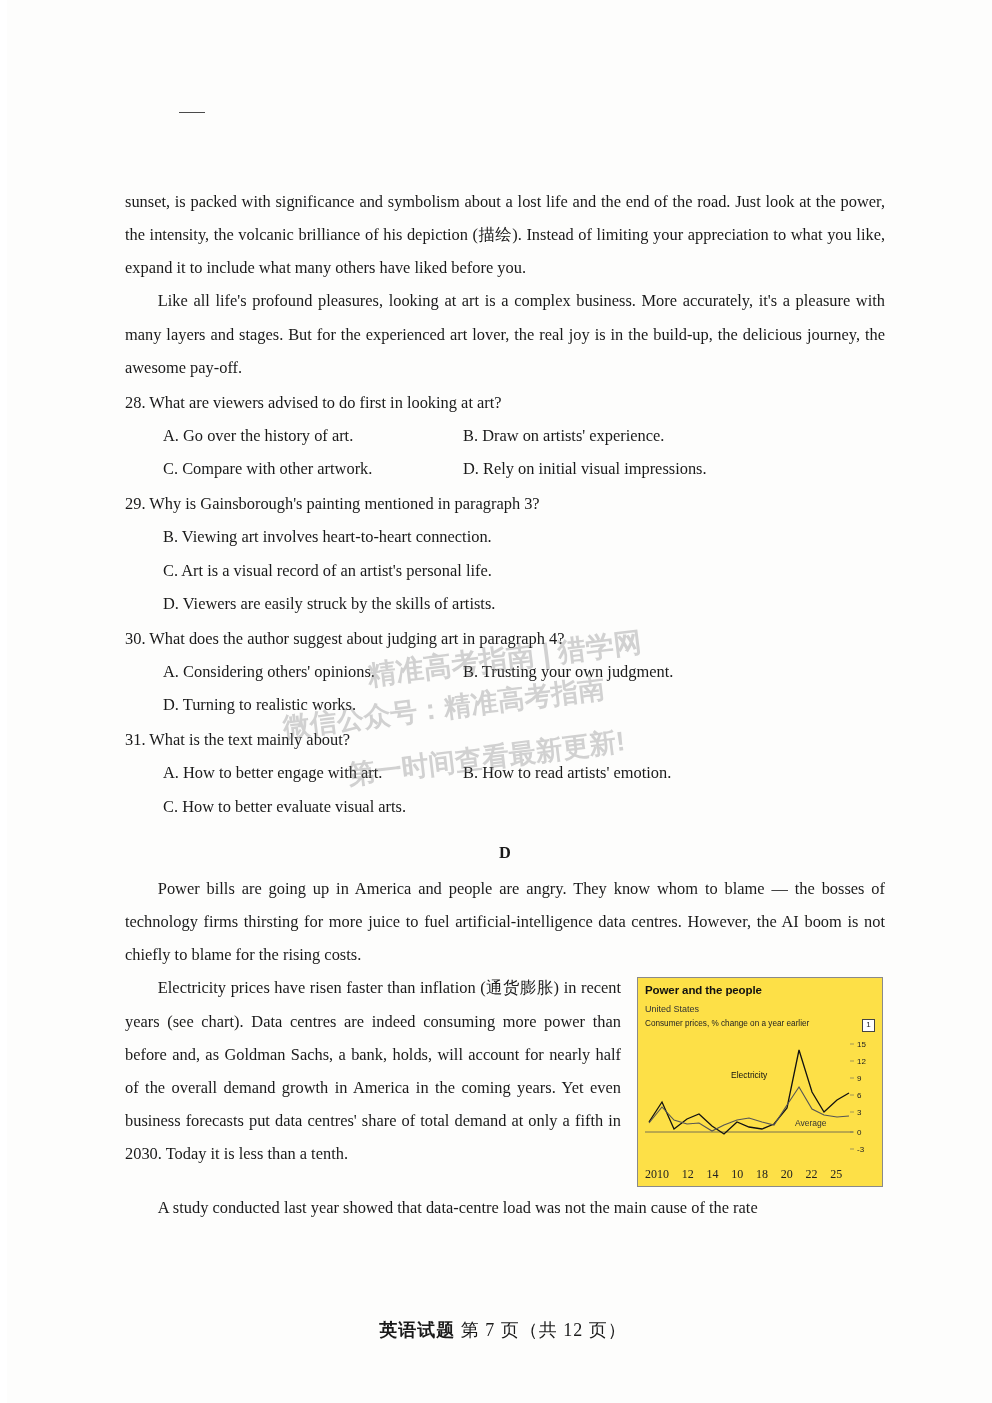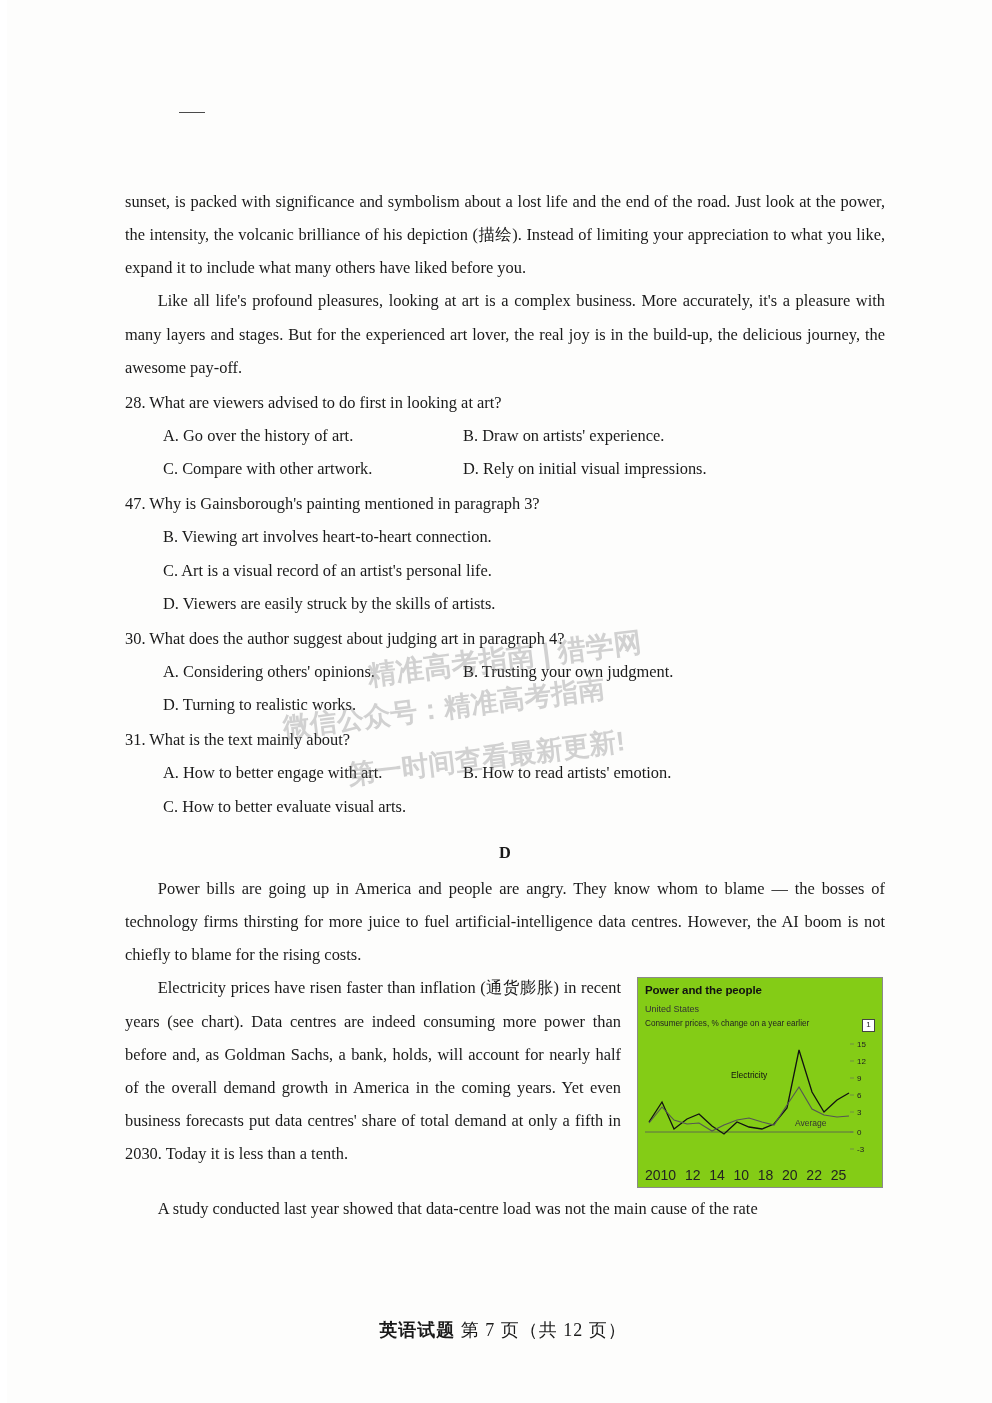--- a/index.html
+++ b/index.html
@@ -72,21 +72,21 @@
   .wrapfloat {
     float: right;
     width: 248px;
     margin-left: 16px;
     margin-top: 6px;
     margin-bottom: 4px;
   }
   .chart-box {
     width: 246px;
     border: 1px solid #8a8a8a;
-    background: #84cc16;
+    background: #fde047;
     padding: 6px 7px 4px 7px;
     box-sizing: border-box;
     font-family: "Liberation Sans", sans-serif;
     position: relative;
   }
   .chart-title {
     font-size: 11.5px;
     font-weight: bold;
     color: #111;
     letter-spacing: -0.1px;
@@ -115,24 +115,25 @@
     color:#222;
   }
   .plot-wrap {
     position: relative;
     height: 132px;
     width: 100%;
   }
   .plot-wrap svg { display: block; }
   .xaxis {
     display: flex;
-    font-size: 14px;
+    font-size: 12px;
     color: #222;
     margin-top: 1px;
     padding-right: 20px;
+    font-family: Liberation Serif, serif;
   }
   .xaxis span { flex: 1 1 auto; text-align: left; }
   .footer {
     position: absolute;
     left: 0;
     top: 1318px;
     width: 992px;
     text-align: center;
     font-size: 18px;
     font-family: "Liberation Serif", serif;
@@ -187,21 +188,21 @@
         <span class="opt-b">B. Draw on artists' experience.</span>
       </div>
       <div class="opt-row">
         <span class="opt-a">C. Compare with other artwork.</span>
         <span class="opt-b">D. Rely on initial visual impressions.</span>
       </div>
     </div>
 
     <div class="q-block">
       <div class="qline">
-        <span>47.</span>
+        <span>29.</span>
         <span>Why is Gainsborough's painting mentioned in paragraph 3?</span>
       </div>
       <div class="opt-single">B. Viewing art involves heart-to-heart connection.</div>
       <div class="opt-single">C. Art is a visual record of an artist's personal life.</div>
       <div class="opt-single">D. Viewers are easily struck by the skills of artists.</div>
     </div>
 
     <div class="q-block">
       <div class="qline">
         <span>30.</span>

